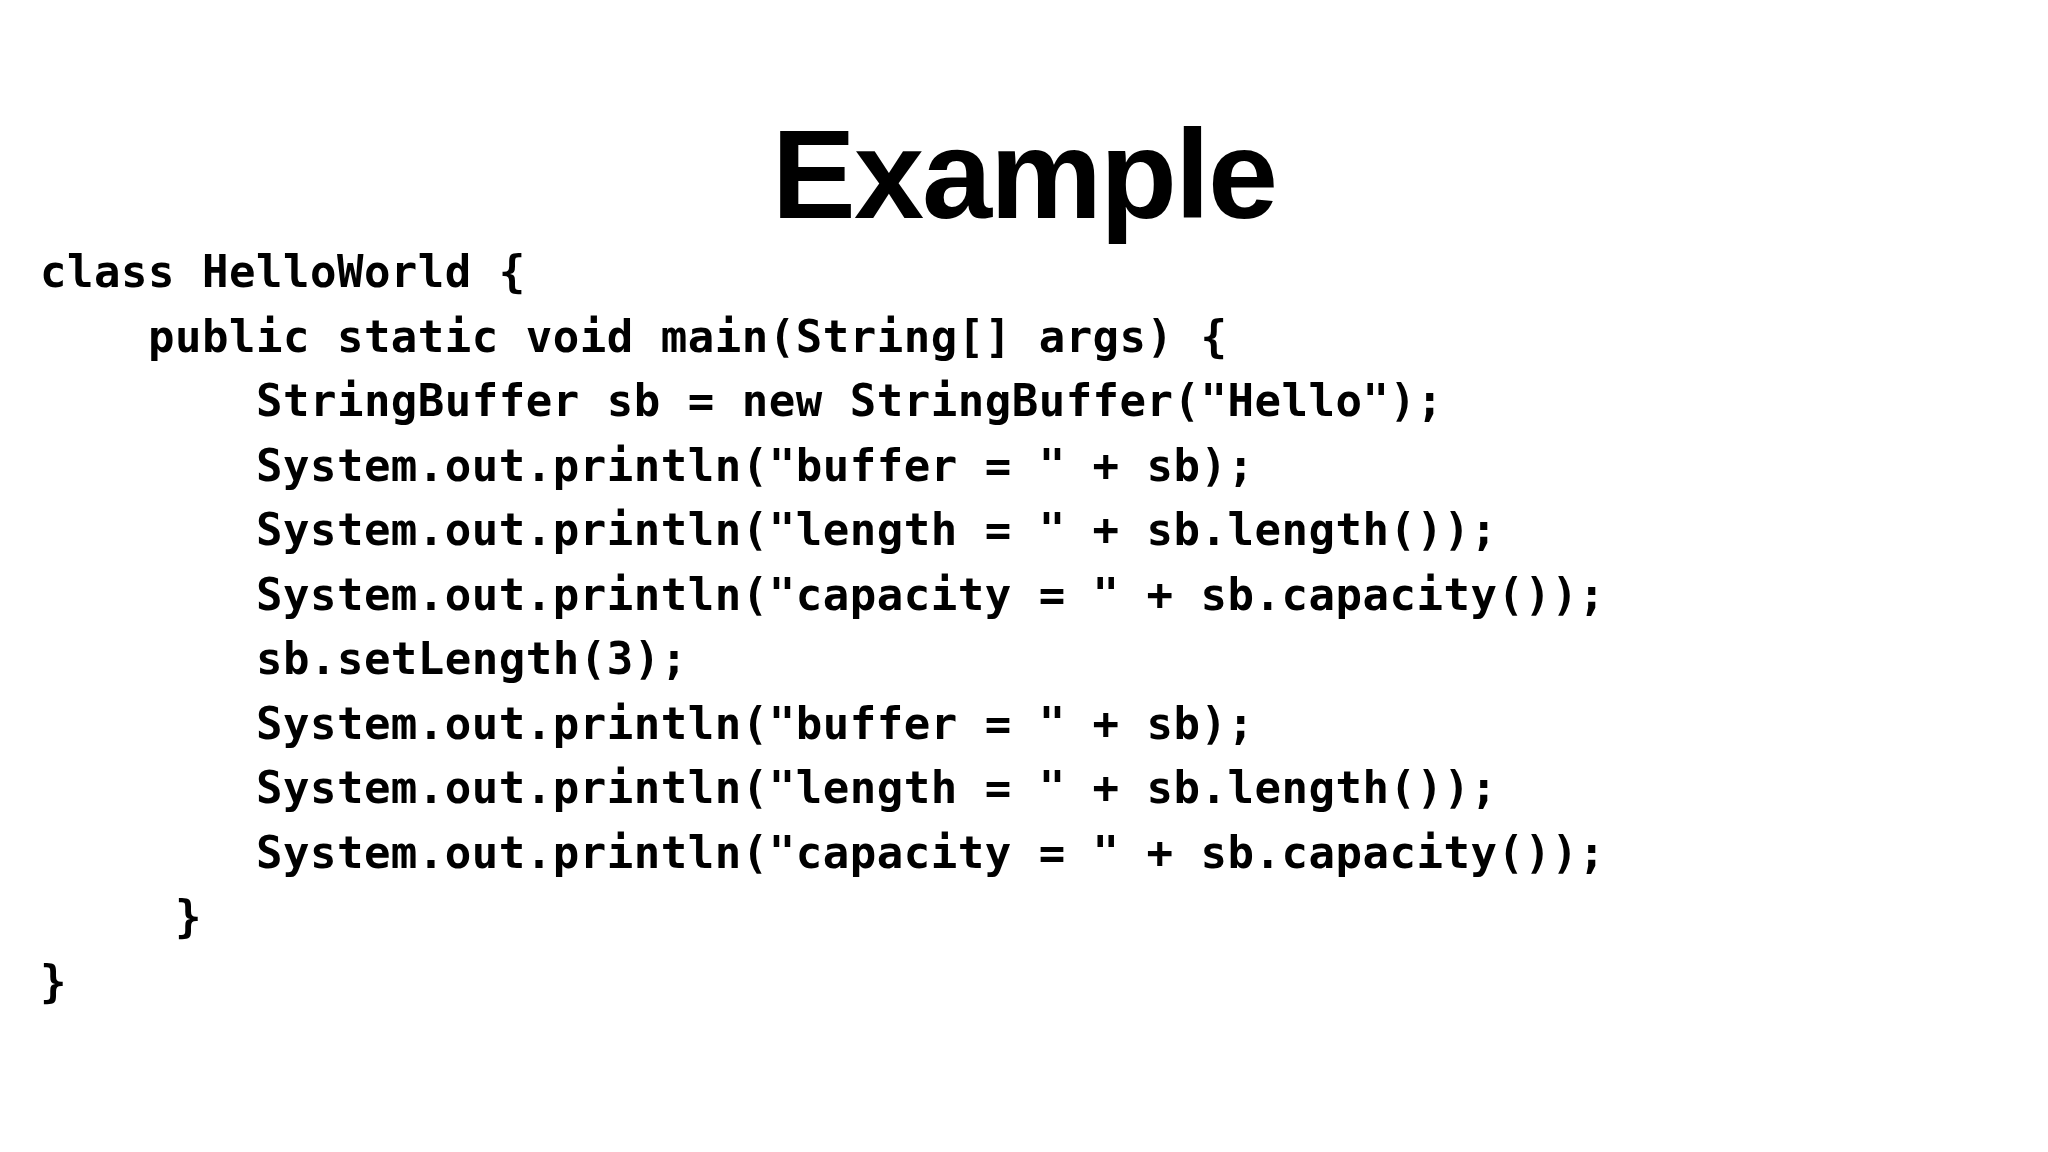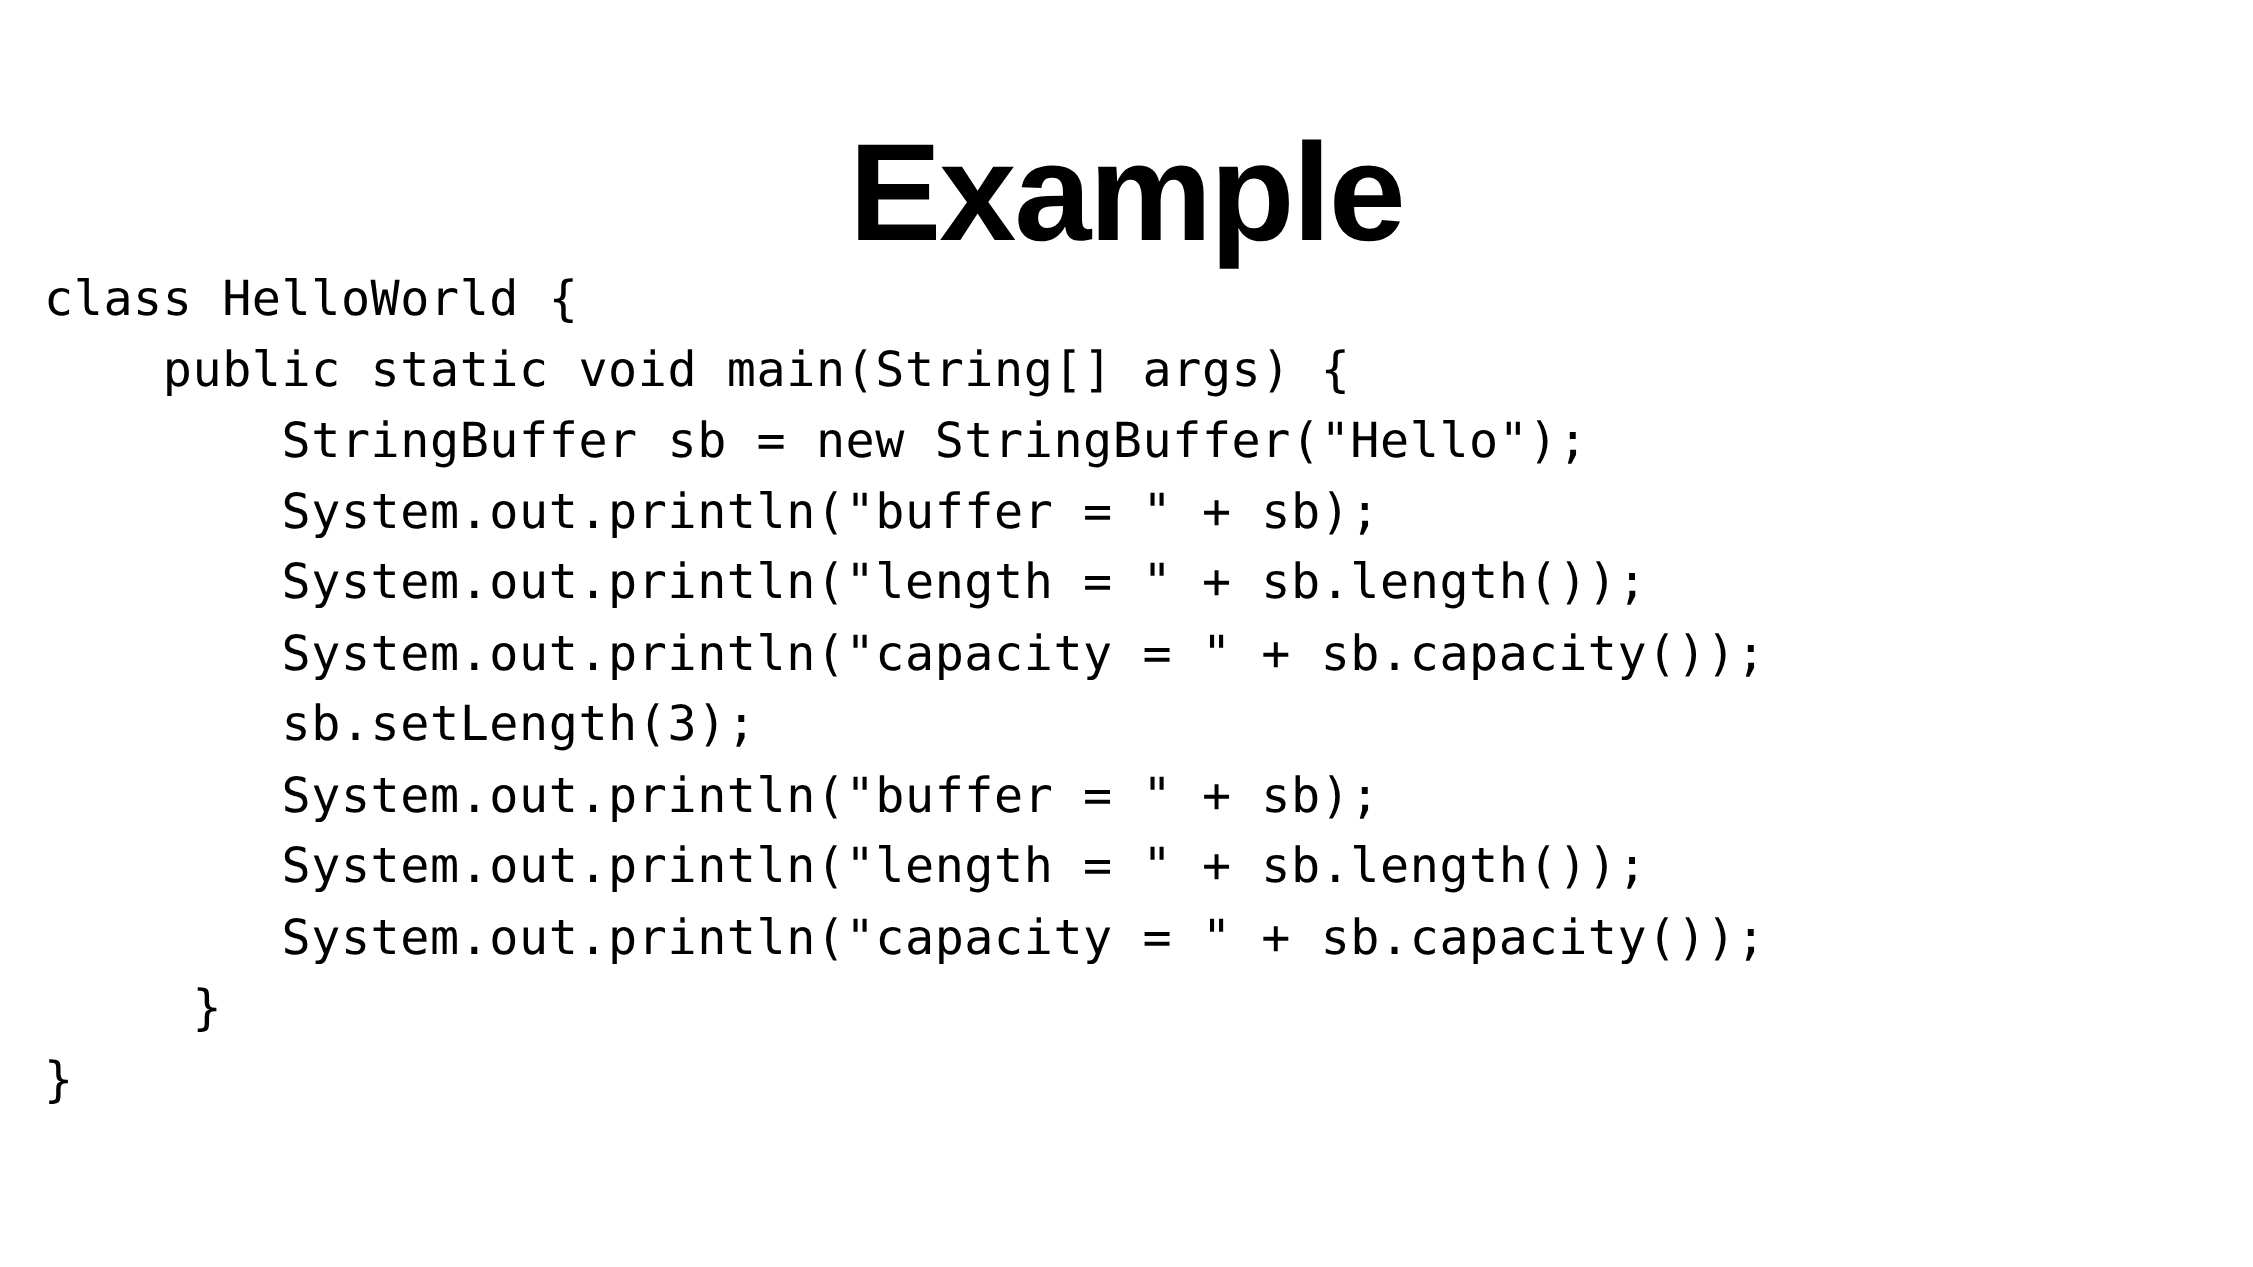--- a/index.html
+++ b/index.html
@@ -36,21 +36,21 @@
     letter-spacing: -2px;
     color: #000000;
   }
 
   .code-block {
     position: absolute;
     top: 196px;
     left: 40px;
     width: 1980px;
     font-family: "Liberation Mono", "DejaVu Sans Mono", monospace;
-    font-weight: 400;
+    font-weight: 700;
     font-size: 44px;
     line-height: 64.5px;
     color: #000000;
     white-space: pre;
     letter-spacing: 0.5px;
   }
 
   .code-line {
     display: block;
     white-space: pre;

